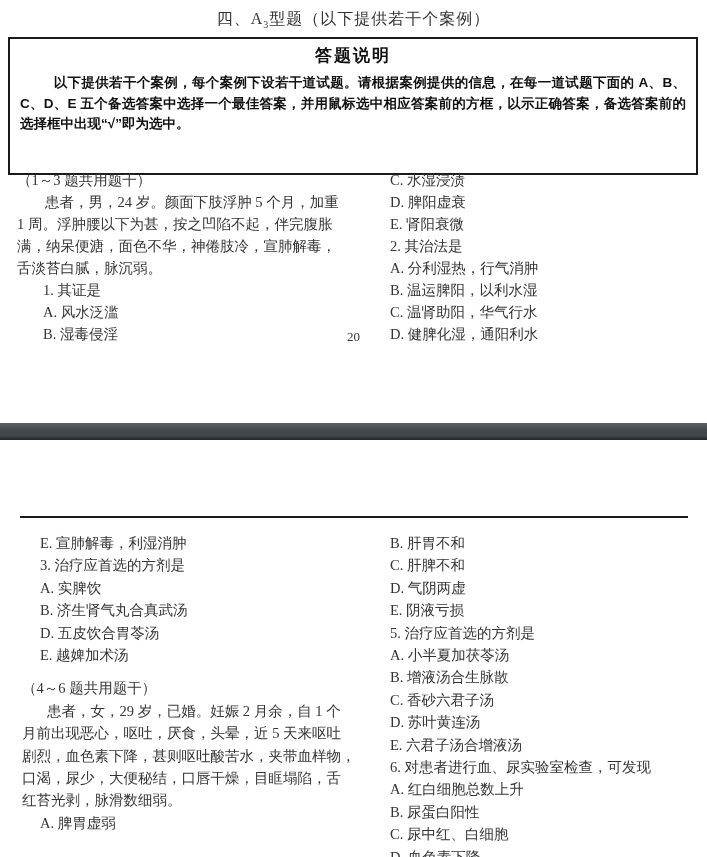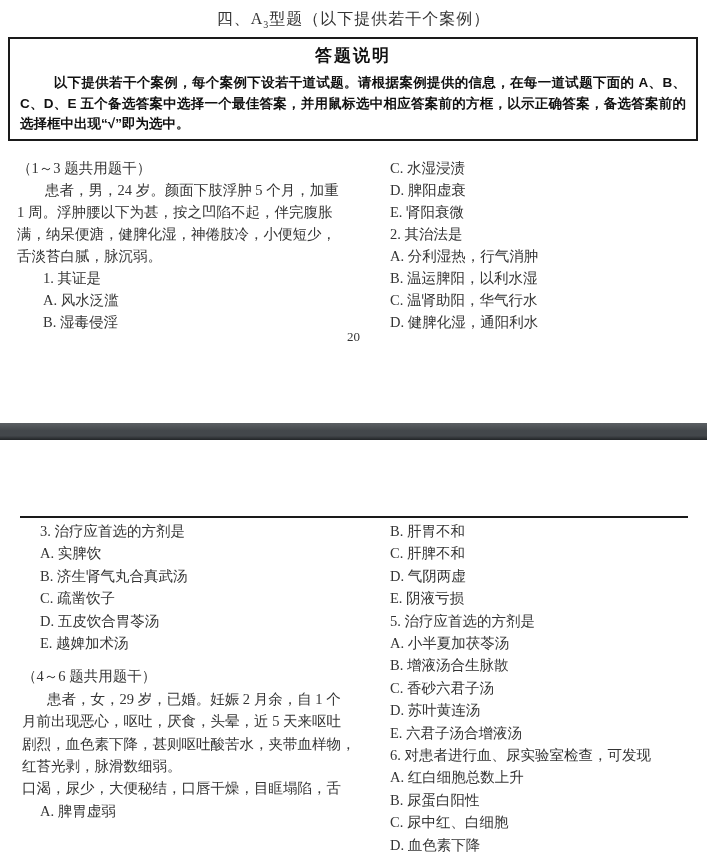--- a/index.html
+++ b/index.html
@@ -24,21 +24,21 @@
     letter-spacing: 1px;
     color: var(--ink, #343434);
   }
   .sec-title sub { font-size: 10px; vertical-align: sub; }
 
   
   .instr-box {
     position: absolute;
     left: 8px; top: 37px;
     width: 690px;
-    height: 104px;
+    height: 138px;
     border: 2px solid var(--border, #1a1a1a);
     background: #fff;
     padding: 5px 10px 6px 10px;
     font-family: "Liberation Sans", "DejaVu Sans", sans-serif;
   }
   .instr-title {
     text-align: center;
     font-size: 17px;
     font-weight: 700;
     color: var(--ink-bold, #111);
@@ -54,20 +54,21 @@
     text-indent: 2.5em;
   }
 
   
   .col {
     position: absolute;
     width: 340px;
     font-size: 14.5px;
     line-height: 22px;
     white-space: nowrap;
+    margin-top: 12px;
   }
   #p1-left  { left: 17px;  top: 157px; }
   #p1-right { left: 390px; top: 157px; }
   #p2-left  { left: 22px;  top: 520px; line-height: 22.4px; }
   #p2-right { left: 390px; top: 520px; line-height: 22.4px; }
 
   #p1-left  .k-opt   { padding-left: 26px; }
   #p1-left  .k-stem1 { padding-left: 28px; }
   #p2-left  .k-opt   { padding-left: 18px; }
   #p2-left  .k-stem1 { padding-left: 25px; }
@@ -113,21 +114,21 @@
 
   <div class="instr-box">
     <div class="instr-title">答题说明</div>
     <div class="instr-body">以下提供若干个案例，每个案例下设若干道试题。请根据案例提供的信息，在每一道试题下面的 A、B、C、D、E 五个备选答案中选择一个最佳答案，并用鼠标选中相应答案前的方框，以示正确答案，备选答案前的选择框中出现“√”即为选中。</div>
   </div>
 
   <div class="col" id="p1-left">
       <div class="k-header">（1～3 题共用题干）</div>
       <div class="k-stem1">患者，男，24 岁。颜面下肢浮肿 5 个月，加重</div>
       <div class="k-stem">1 周。浮肿腰以下为甚，按之凹陷不起，伴完腹胀</div>
-      <div class="k-stem">满，纳呆便溏，健脾化湿，神倦肢冷，小便短少，</div>
+      <div class="k-stem">满，纳呆便溏，面色不华，神倦肢冷，宣肺解毒，</div>
       <div class="k-stem">舌淡苔白腻，脉沉弱。</div>
       <div class="k-opt">1. 其证是</div>
       <div class="k-opt">A. 风水泛滥</div>
       <div class="k-opt">B. 湿毒侵淫</div>
     </div>
   <div class="col" id="p1-right">
       <div class="k-opt">C. 水湿浸渍</div>
       <div class="k-opt">D. 脾阳虚衰</div>
       <div class="k-opt">E. 肾阳衰微</div>
       <div class="k-opt">2. 其治法是</div>
@@ -137,32 +138,32 @@
       <div class="k-opt">D. 健脾化湿，通阳利水</div>
     </div>
 
   <div class="page-num">20</div>
 
   <div class="page-divider"></div>
 
   <div class="page2-rule"></div>
 
   <div class="col" id="p2-left">
+      <div class="k-opt">E. 宣肺解毒，利湿消肿</div>
       <div class="k-opt">3. 治疗应首选的方剂是</div>
       <div class="k-opt">A. 实脾饮</div>
       <div class="k-opt">B. 济生肾气丸合真武汤</div>
-      <div class="k-opt">C. 疏凿饮子</div>
       <div class="k-opt">D. 五皮饮合胃苓汤</div>
       <div class="k-opt">E. 越婢加术汤</div>
       <div class="k-header k-gap">（4～6 题共用题干）</div>
       <div class="k-stem1">患者，女，29 岁，已婚。妊娠 2 月余，自 1 个</div>
       <div class="k-stem">月前出现恶心，呕吐，厌食，头晕，近 5 天来呕吐</div>
       <div class="k-stem">剧烈，血色素下降，甚则呕吐酸苦水，夹带血样物，</div>
+      <div class="k-stem">口渴，尿少，大便秘结，口唇干燥，目眶塌陷，舌</div>
       <div class="k-stem">红苔光剥，脉滑数细弱。</div>
-      <div class="k-stem">口渴，尿少，大便秘结，口唇干燥，目眶塌陷，舌</div>
       <div class="k-opt">A. 脾胃虚弱</div>
     </div>
   <div class="col" id="p2-right">
       <div class="k-opt">B. 肝胃不和</div>
       <div class="k-opt">C. 肝脾不和</div>
       <div class="k-opt">D. 气阴两虚</div>
       <div class="k-opt">E. 阴液亏损</div>
       <div class="k-opt">5. 治疗应首选的方剂是</div>
       <div class="k-opt">A. 小半夏加茯苓汤</div>
       <div class="k-opt">B. 增液汤合生脉散</div>

